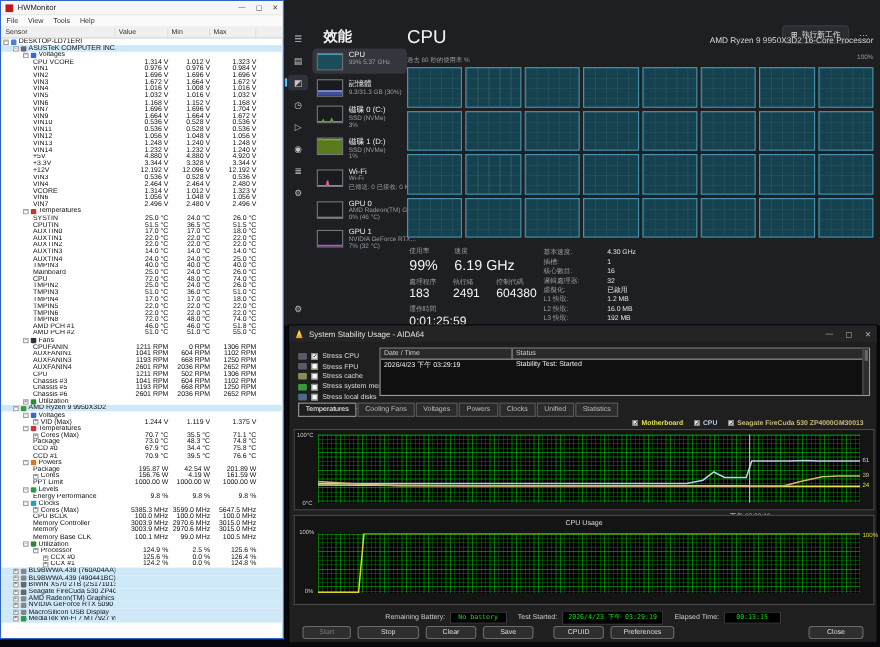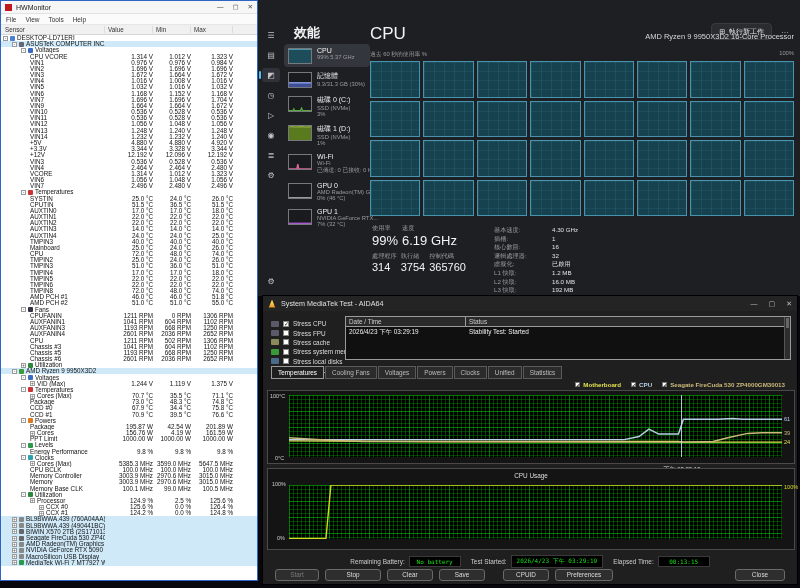--- a/index.html
+++ b/index.html
@@ -54,21 +54,21 @@
 .sname{font-size:7px;color:#f0f0f0;white-space:nowrap}
 .ssub{font-size:5.8px;color:#9a9b9f;white-space:nowrap}
 .tm-main{position:absolute;left:112px;top:22px;right:6px;bottom:0}
 .cpu-head{display:flex;align-items:baseline;justify-content:space-between;margin-top:2px}
 .cpu-title{font-size:17px;color:#f4f4f4}
 .cpu-chip{font-size:7.5px;color:#d8d8d8}
 .cpu-axis{display:flex;justify-content:space-between;font-size:5.8px;color:#9a9b9f;margin-top:6px}
 #tm-grid{display:grid;grid-template-columns:repeat(8,1fr);grid-template-rows:repeat(4,1fr);gap:3px;height:155px;margin-top:2px}
 .gcell{background:#16414f;border:1px solid #4793ab;background-image:repeating-linear-gradient(to right,rgba(120,200,220,.10) 0 1px,transparent 1px 10px),repeating-linear-gradient(to bottom,rgba(120,200,220,.08) 0 1px,transparent 1px 9px)}
 .tm-stats{position:absolute;left:2px;top:202px;width:215px}
-.srow{display:flex;gap:4px;margin-bottom:4px}
+.srow{display:flex;gap:15px;margin-bottom:4px}
 .stat .lb{font-size:6.2px;color:#9a9b9f}
 .stat .vl{font-size:13px;color:#f4f4f4}
 .stat.sm .vl{font-size:11px}
 .tm-specs{position:absolute;left:124px;top:204px;width:150px}
 .spec{display:flex;font-size:6.2px;line-height:8.6px}
 .spec .sl{width:58px;color:#9a9b9f}
 .spec .sv{color:#e2e2e2}
 
 #aida{left:262px;top:295px;width:536px;height:290px;background:#1f1f1f;border:1px solid #000;z-index:3;color:#ddd}
 .aida-titlebar{height:15px;display:flex;align-items:center;padding:0 5px;background:#242424}
@@ -279,29 +279,35 @@
             <div class="vl">99%</div>
           </div>
         <div class="stat">
             <div class="lb">速度</div>
             <div class="vl">6.19 GHz</div>
           </div>
       </div>
       <div class="srow">
         <div class="stat sm">
             <div class="lb">處理程序</div>
-            <div class="vl">314</div>
+            <div class="vl">183</div>
           </div>
         <div class="stat sm">
             <div class="lb">執行緒</div>
-            <div class="vl">3754</div>
+            <div class="vl">2491</div>
           </div>
         <div class="stat sm">
             <div class="lb">控制代碼</div>
-            <div class="vl">365760</div>
+            <div class="vl">604380</div>
+          </div>
+      </div>
+      <div class="srow">
+        <div class="stat sm">
+            <div class="lb">運作時間</div>
+            <div class="vl">0:01:25:59</div>
           </div>
       </div>
     </div>
     <div class="tm-specs" id="tm-specs">
         <div class="spec">
           <span class="sl">基本速度:</span>
           <span class="sv">4.30 GHz</span>
         </div>
         <div class="spec">
           <span class="sl">插槽:</span>
@@ -1181,21 +1187,21 @@
         <span class="rm"></span>
         <span class="rx"></span>
         <span class="rpad"></span>
       </div>
     </div>
 </div>
 
 <div id="aida" class="win">
   <div class="aida-titlebar">
     <span class="aida-appicon"></span>
-    <span class="aida-title">System MediaTek Test - AIDA64</span>
+    <span class="aida-title">System Stability Usage - AIDA64</span>
     <span class="wctl">
       <span>—</span>
       <span>▢</span>
       <span>✕</span>
     </span>
   </div>
   <div id="aida-stress">
       <div class="strow">
         <span class="sic" style="background: rgb(90, 90, 106);"></span>
         <span class="scb">✓</span>

